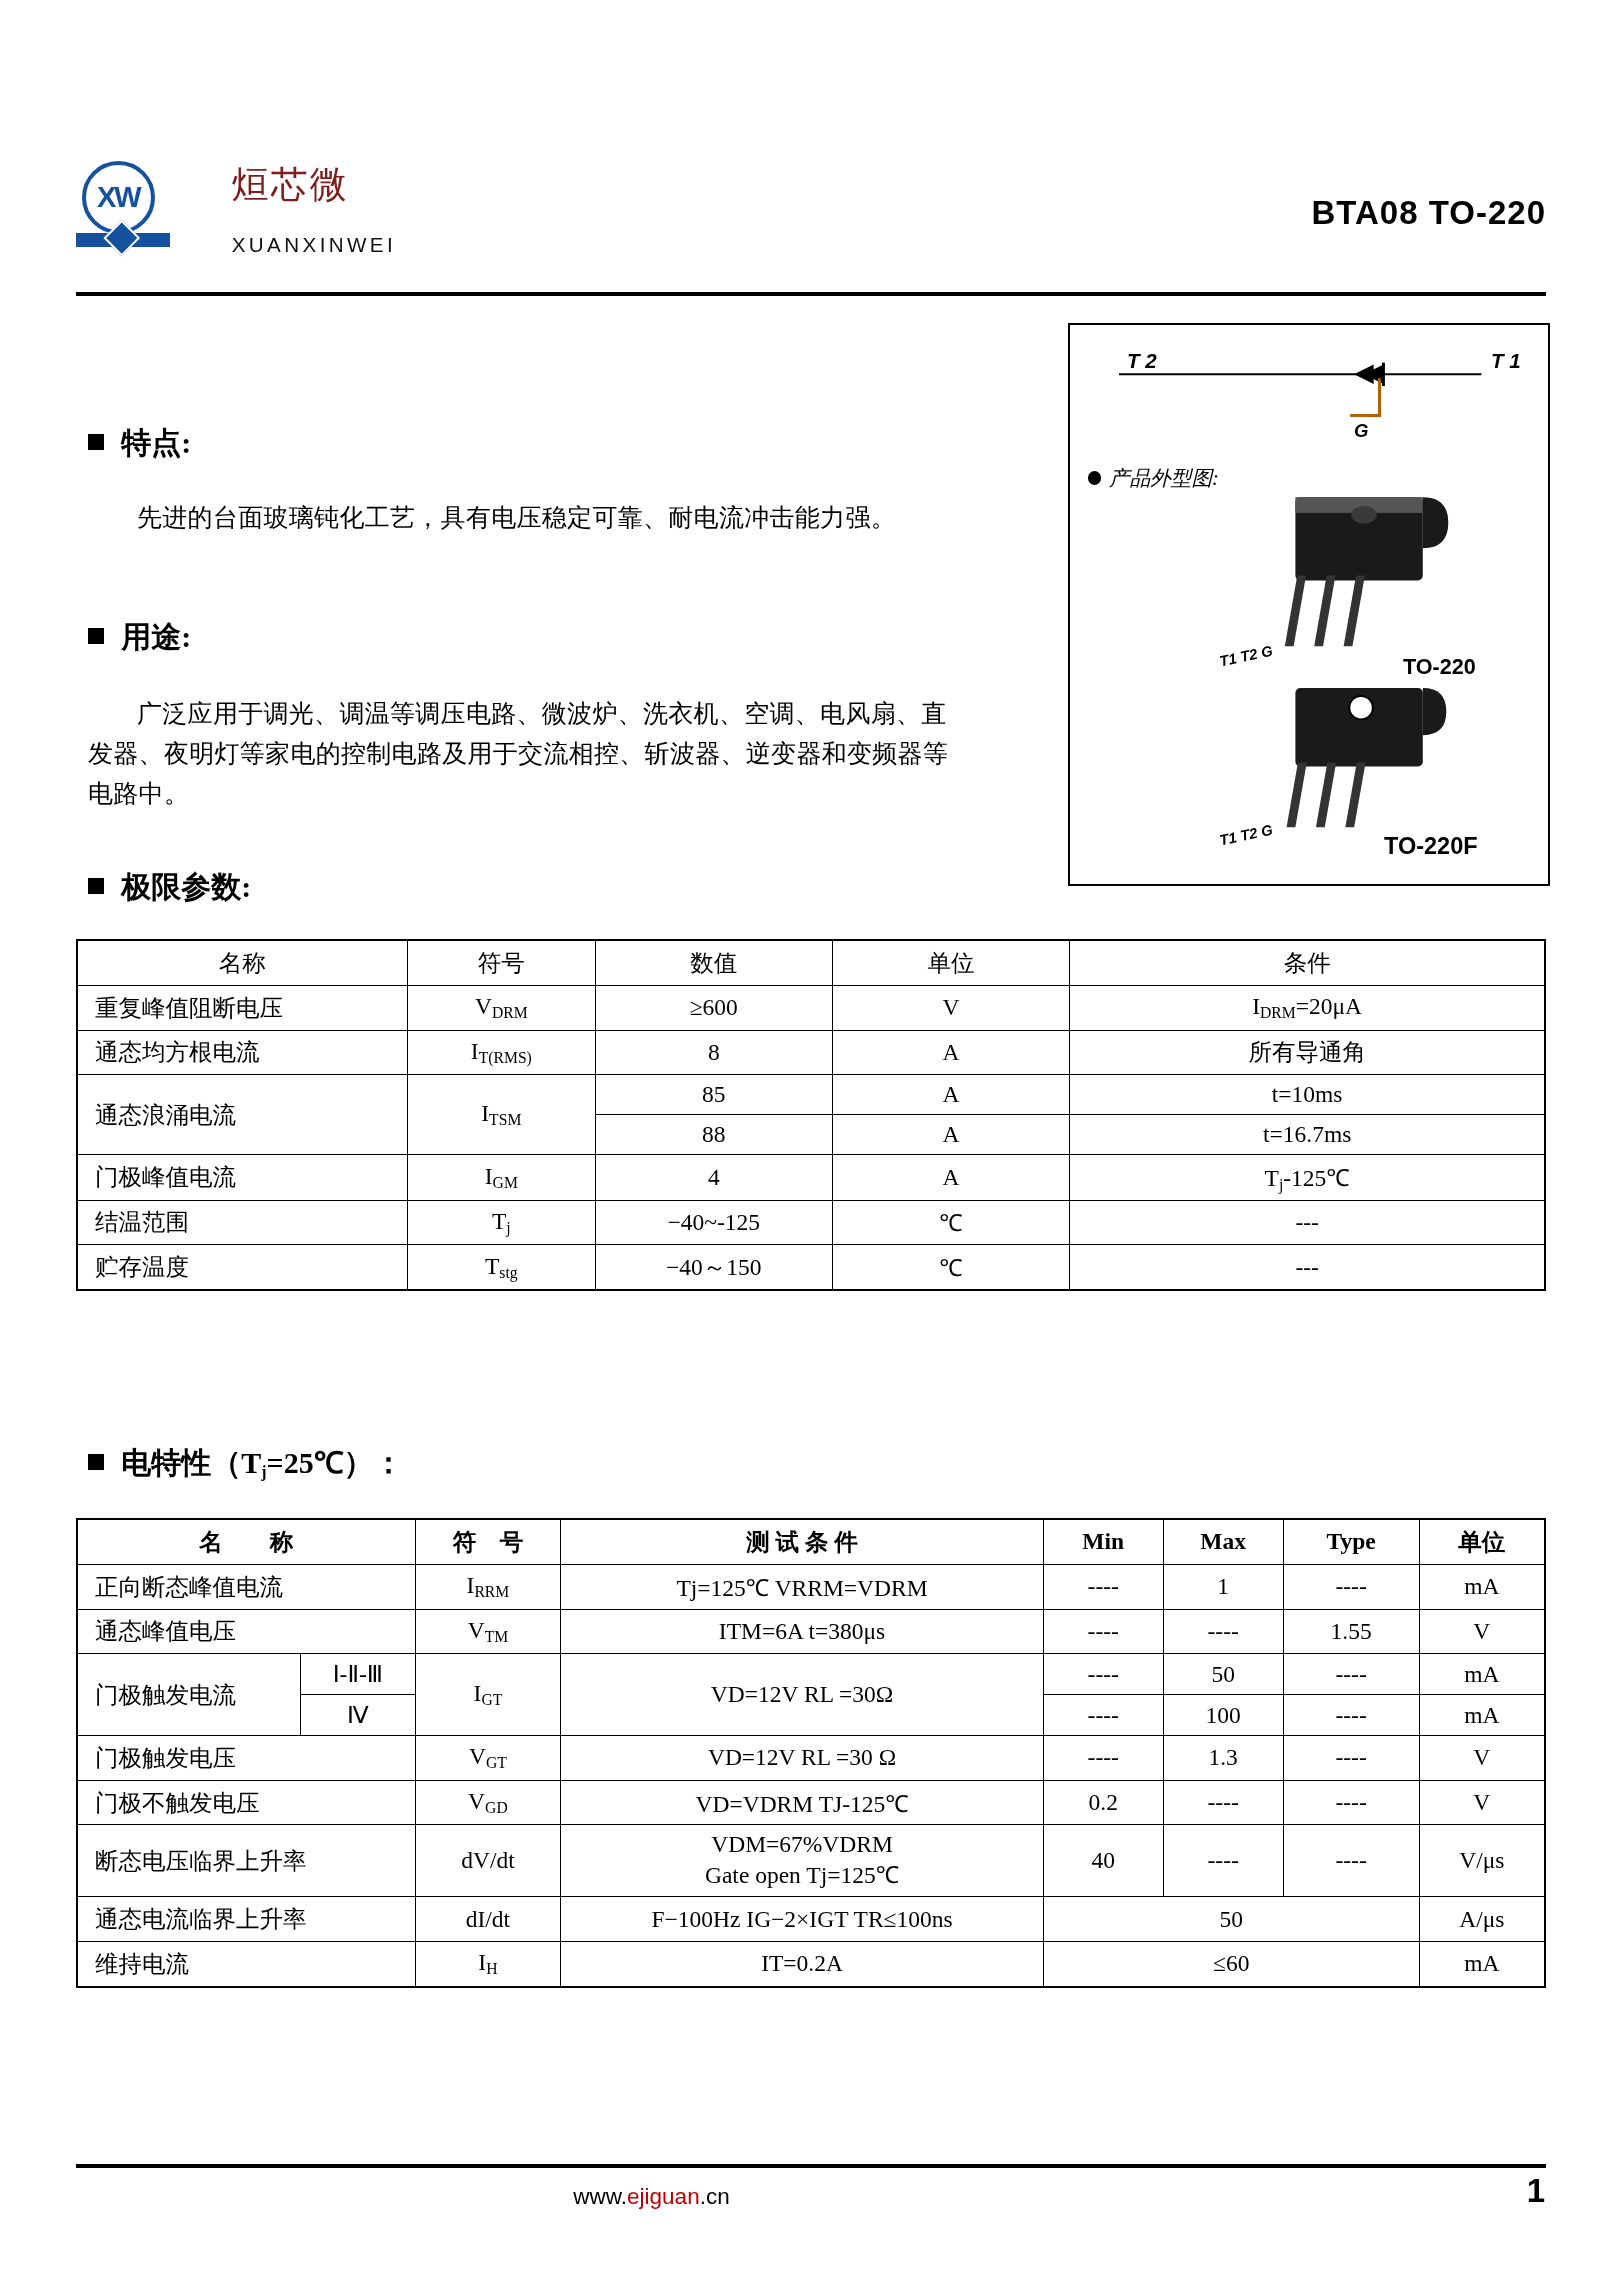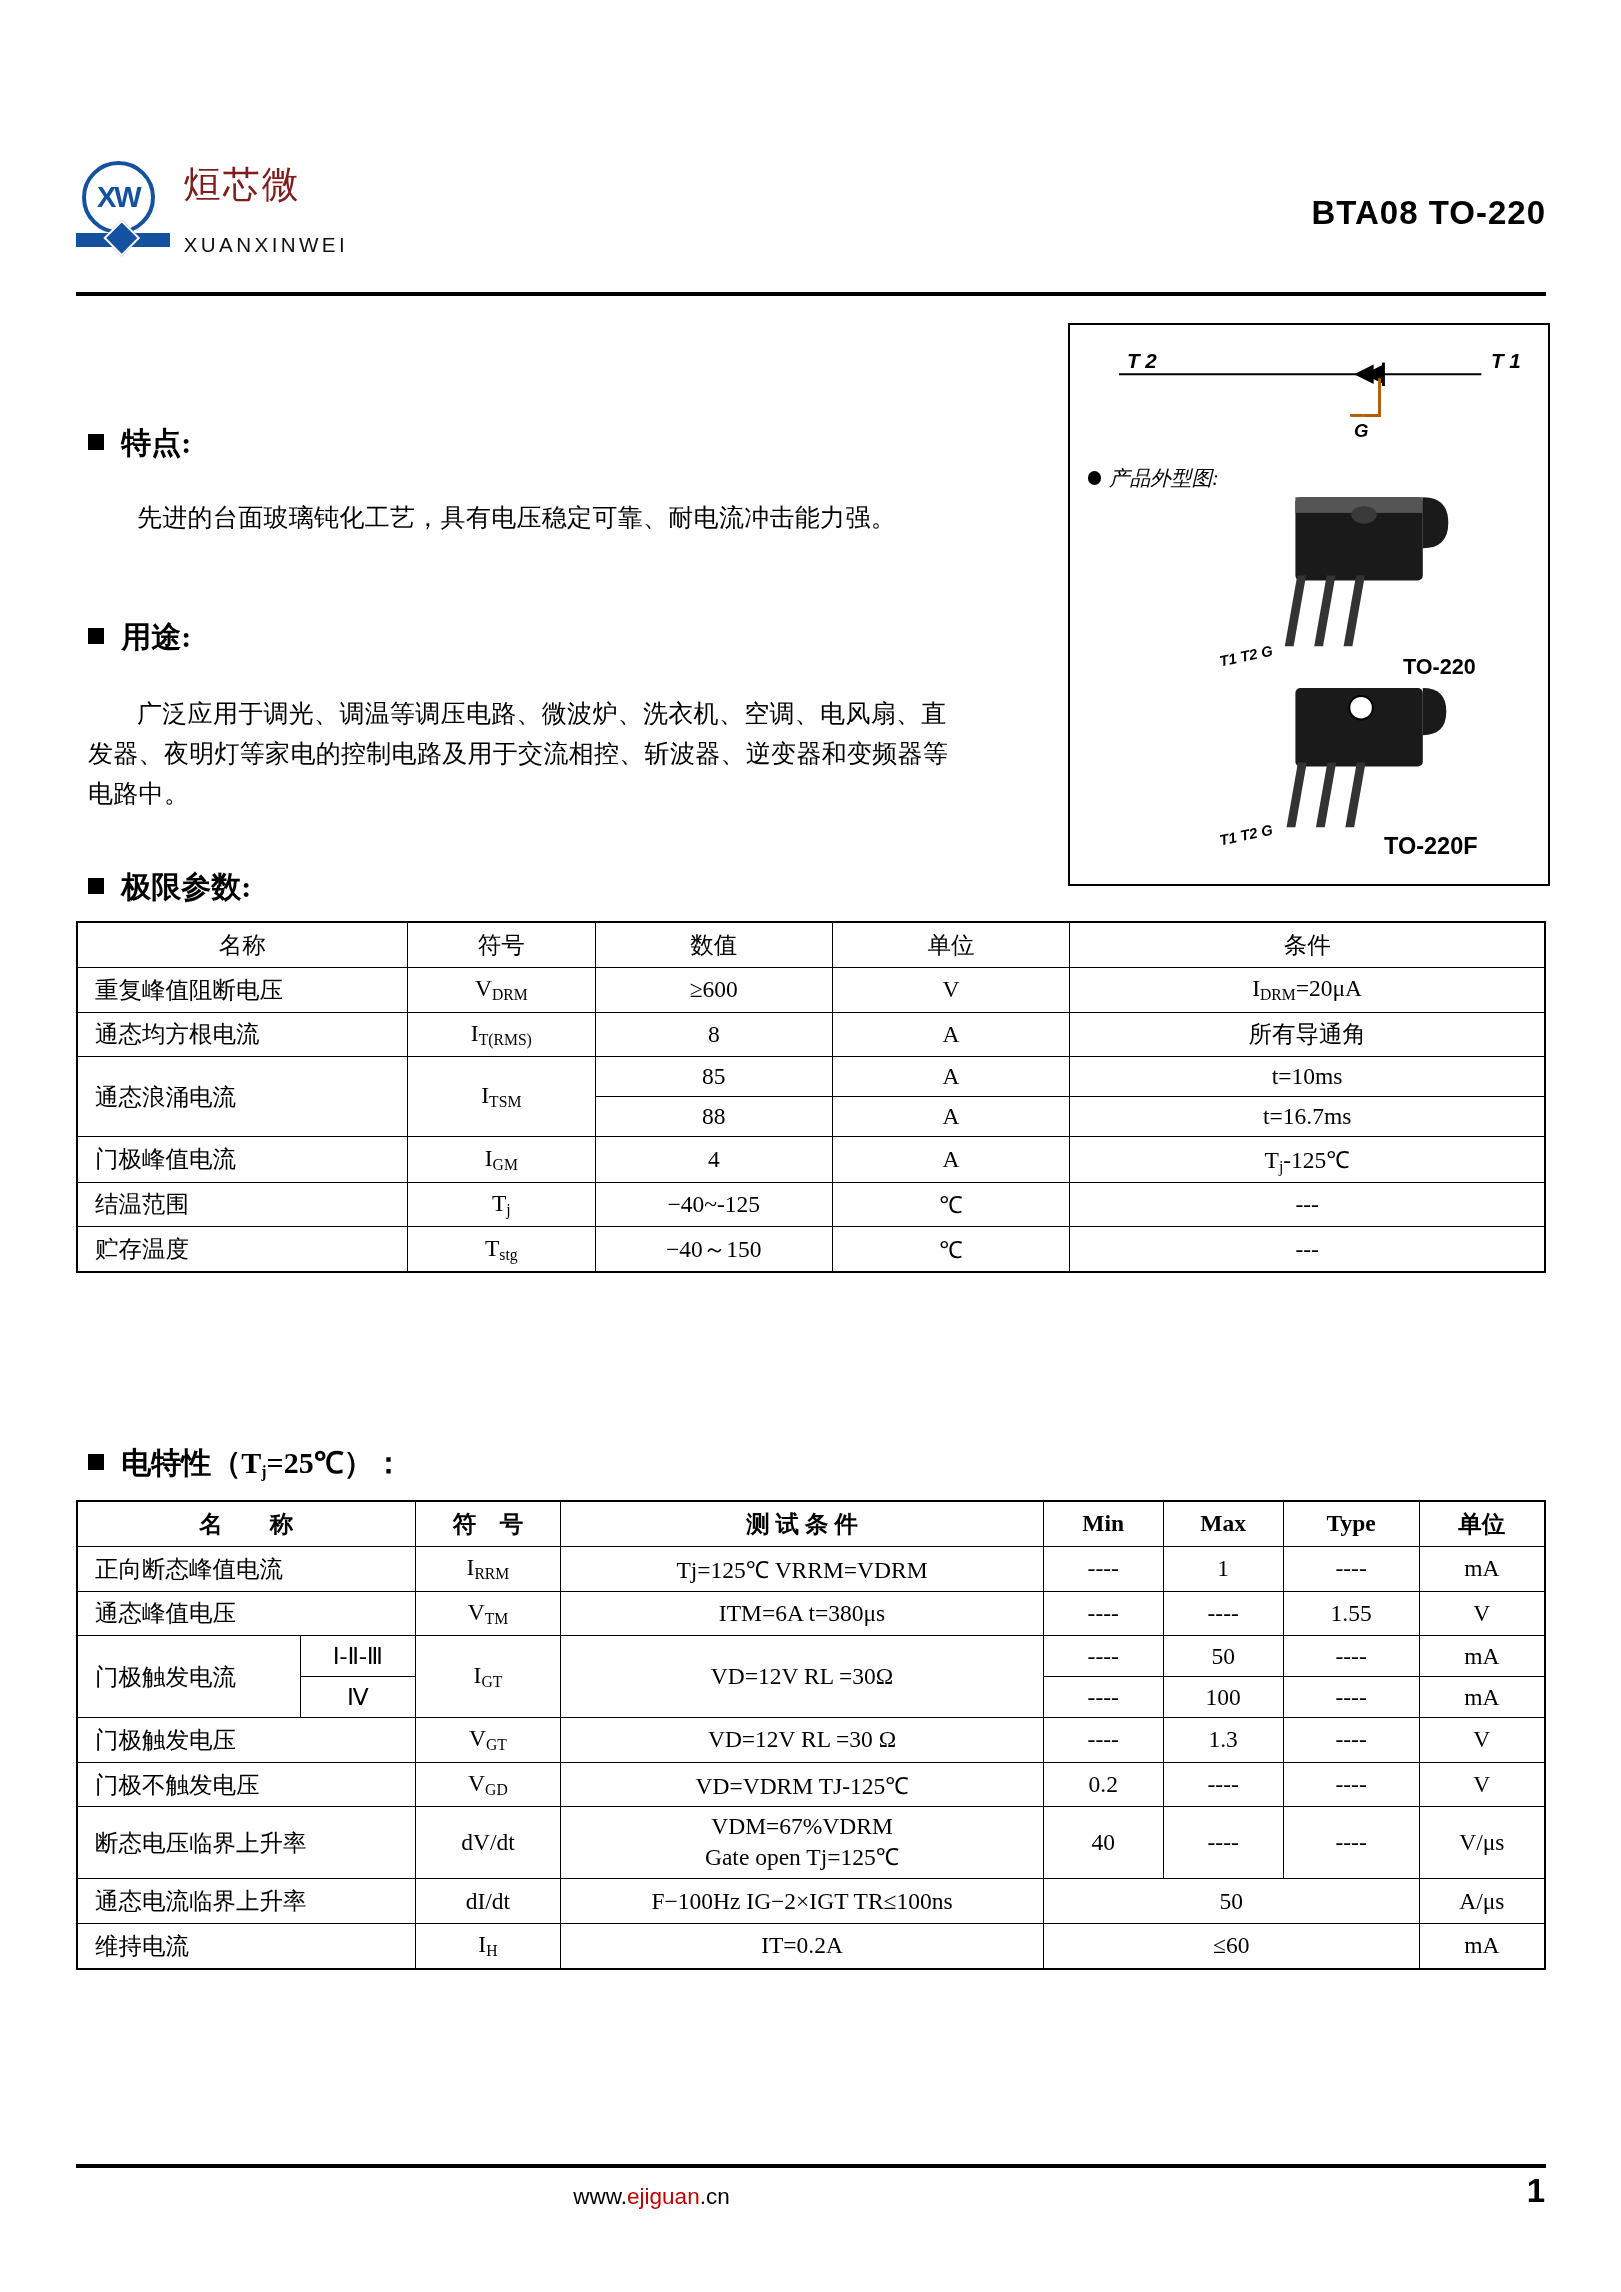--- a/index.html
+++ b/index.html
@@ -28,20 +28,21 @@
     left: 76px;
     top: 157px;
     width: 1470px;
     height: 118px;
   }
   .logo-block {
     position: absolute;
     left: 0; top: 0;
     display: flex;
     align-items: flex-start;
+    gap: 48px;
   }
   .logo-mark {
     width: 94px;
     height: 94px;
     position: relative;
     margin-right: 13.7px;
   }
   .logo-circle {
     position: absolute;
     left: 5.9px; top: 3.9px;
@@ -156,20 +157,21 @@
   }
   .pkg-label {
     position: absolute;
     font-family: "Liberation Sans", sans-serif;
     font-weight: bold;
   }
   
   table {
     border-collapse: collapse;
     font-family: "Liberation Serif", serif;
+    margin-top: 18px;
   }
   .tbl {
     position: absolute;
     border: 2px solid #000;
   }
   .tbl td, .tbl th {
     border: 1px solid #000;
     text-align: center;
     vertical-align: middle;
     font-size: 23.5px;

